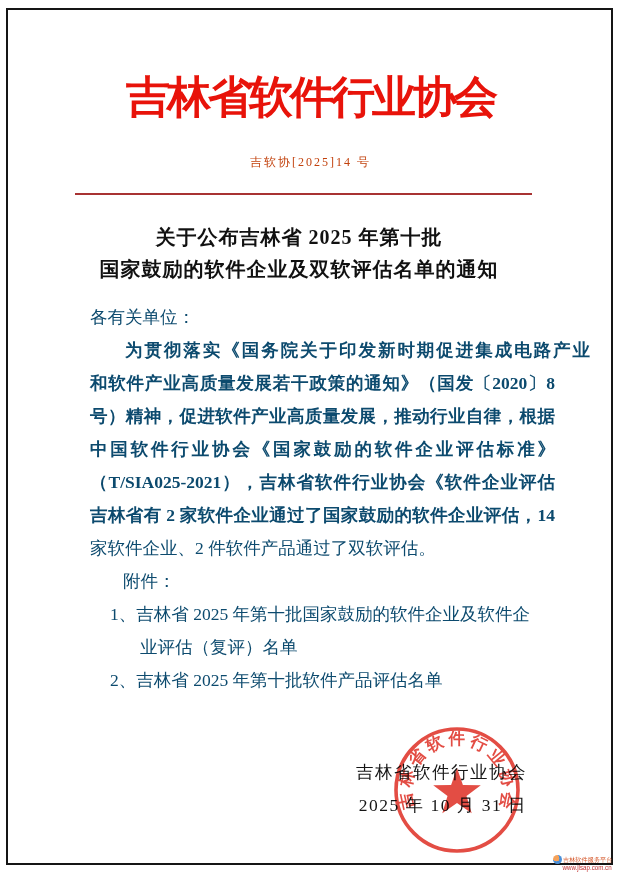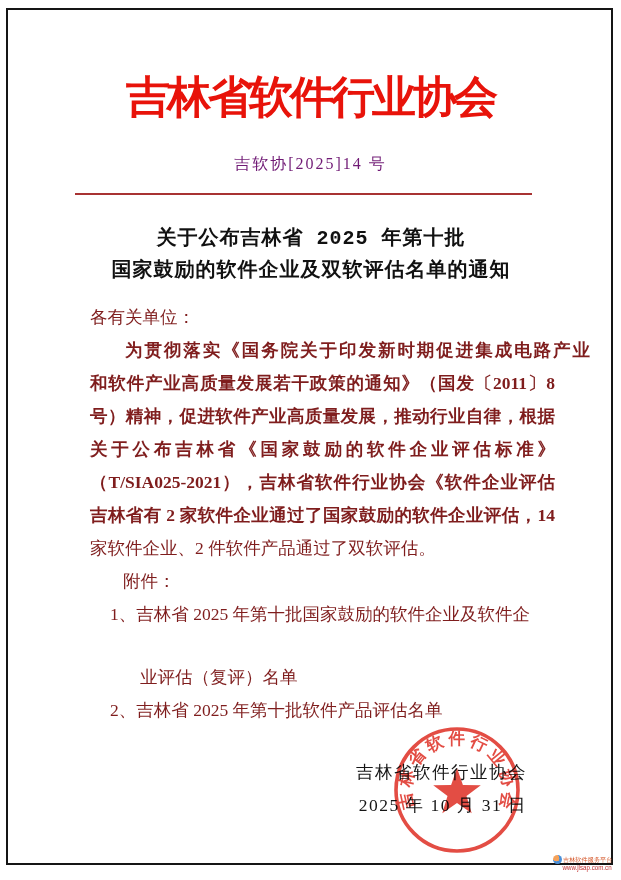--- a/index.html
+++ b/index.html
@@ -11,41 +11,41 @@
     position:absolute;left:6px;top:8px;width:603px;height:853px;
     border:2px solid #151515;background:#ffffff;
   }
   .org-header{
     position:absolute;left:0;top:68px;width:621px;text-align:center;
     font-size:44px;font-weight:bold;color:#e8130a;letter-spacing:-3px;
     font-family:"Liberation Serif","DejaVu Serif",serif;white-space:nowrap;
   }
   .doc-number{
     position:absolute;left:0;top:154px;width:621px;text-align:center;
-    font-size:16px;letter-spacing:2px;color:#701a75;
+    font-size:12px;letter-spacing:2px;color:#c2410c;
   }
   .red-rule{
     position:absolute;left:75px;top:193px;width:457px;height:2px;background:#a83333;
   }
   .doc-title{
-    position:absolute;left:12px;width:598px;text-align:center;
+    position:absolute;left:0;width:598px;text-align:center;
     font-size:20px;font-weight:bold;color:#111;letter-spacing:1px;
-    font-family:Liberation Mono, monospace;white-space:nowrap;
+    font-family:Liberation Serif, serif;white-space:nowrap;
   }
   .doc-title.l1{top:224px;}
   .doc-title.l2{top:256px;}
   .body-block{
     position:absolute;left:90px;top:301px;width:465px;
-    font-size:17.5px;line-height:33px;color:#7f1d1d;
+    font-size:17.5px;line-height:33px;color:#0c4a6e;
   }
   .body-line{width:100%;}
   .jfull{text-align:justify;text-align-last:justify;text-justify:inter-character;word-break:break-all;font-weight:bold;}
   .indent1{padding-left:35px;}
   .item{padding-left:20px;font-family:Liberation Serif, serif;}
-  .item-cont{padding-left:50px;margin-top:30px;}
+  .item-cont{padding-left:50px;}
   .attach-label{padding-left:33px;}
   .signature{
     position:absolute;right:94px;text-align:center;font-size:17.5px;
     letter-spacing:1.5px;color:#161616;white-space:nowrap;
   }
   .signature.org{top:760px;}
   .signature.date{top:793px;}
   .seal{
     position:absolute;left:390px;top:723px;width:134px;height:134px;
     mix-blend-mode:multiply;opacity:0.88;
@@ -75,23 +75,23 @@
 
   <div class="red-rule"></div>
 
   <div class="doc-title l1">关于公布吉林省 2025 年第十批</div>
   <div class="doc-title l2">国家鼓励的软件企业及双软评估名单的通知</div>
 
   <div class="body-block">
     <div class="body-line">各有关单位：</div>
 
     <div class="body-line jfull indent1">为贯彻落实《国务院关于印发新时期促进集成电路产业</div>
-    <div class="body-line jfull">和软件产业高质量发展若干政策的通知》（国发〔2011〕8</div>
+    <div class="body-line jfull">和软件产业高质量发展若干政策的通知》（国发〔2020〕8</div>
     <div class="body-line jfull">号）精神，促进软件产业高质量发展，推动行业自律，根据</div>
-    <div class="body-line jfull">关于公布吉林省《国家鼓励的软件企业评估标准》</div>
+    <div class="body-line jfull">中国软件行业协会《国家鼓励的软件企业评估标准》</div>
     <div class="body-line jfull">（T/SIA025-2021），吉林省软件行业协会《软件企业评估</div>
     <div class="body-line jfull">吉林省有 2 家软件企业通过了国家鼓励的软件企业评估，14</div>
     <div class="body-line">家软件企业、2 件软件产品通过了双软评估。</div>
 
     <div class="body-line attach-label">附件：</div>
     <div class="body-line item">1、吉林省 2025 年第十批国家鼓励的软件企业及软件企</div>
     <div class="body-line item-cont">业评估（复评）名单</div>
     <div class="body-line item">2、吉林省 2025 年第十批软件产品评估名单</div>
   </div>
 

